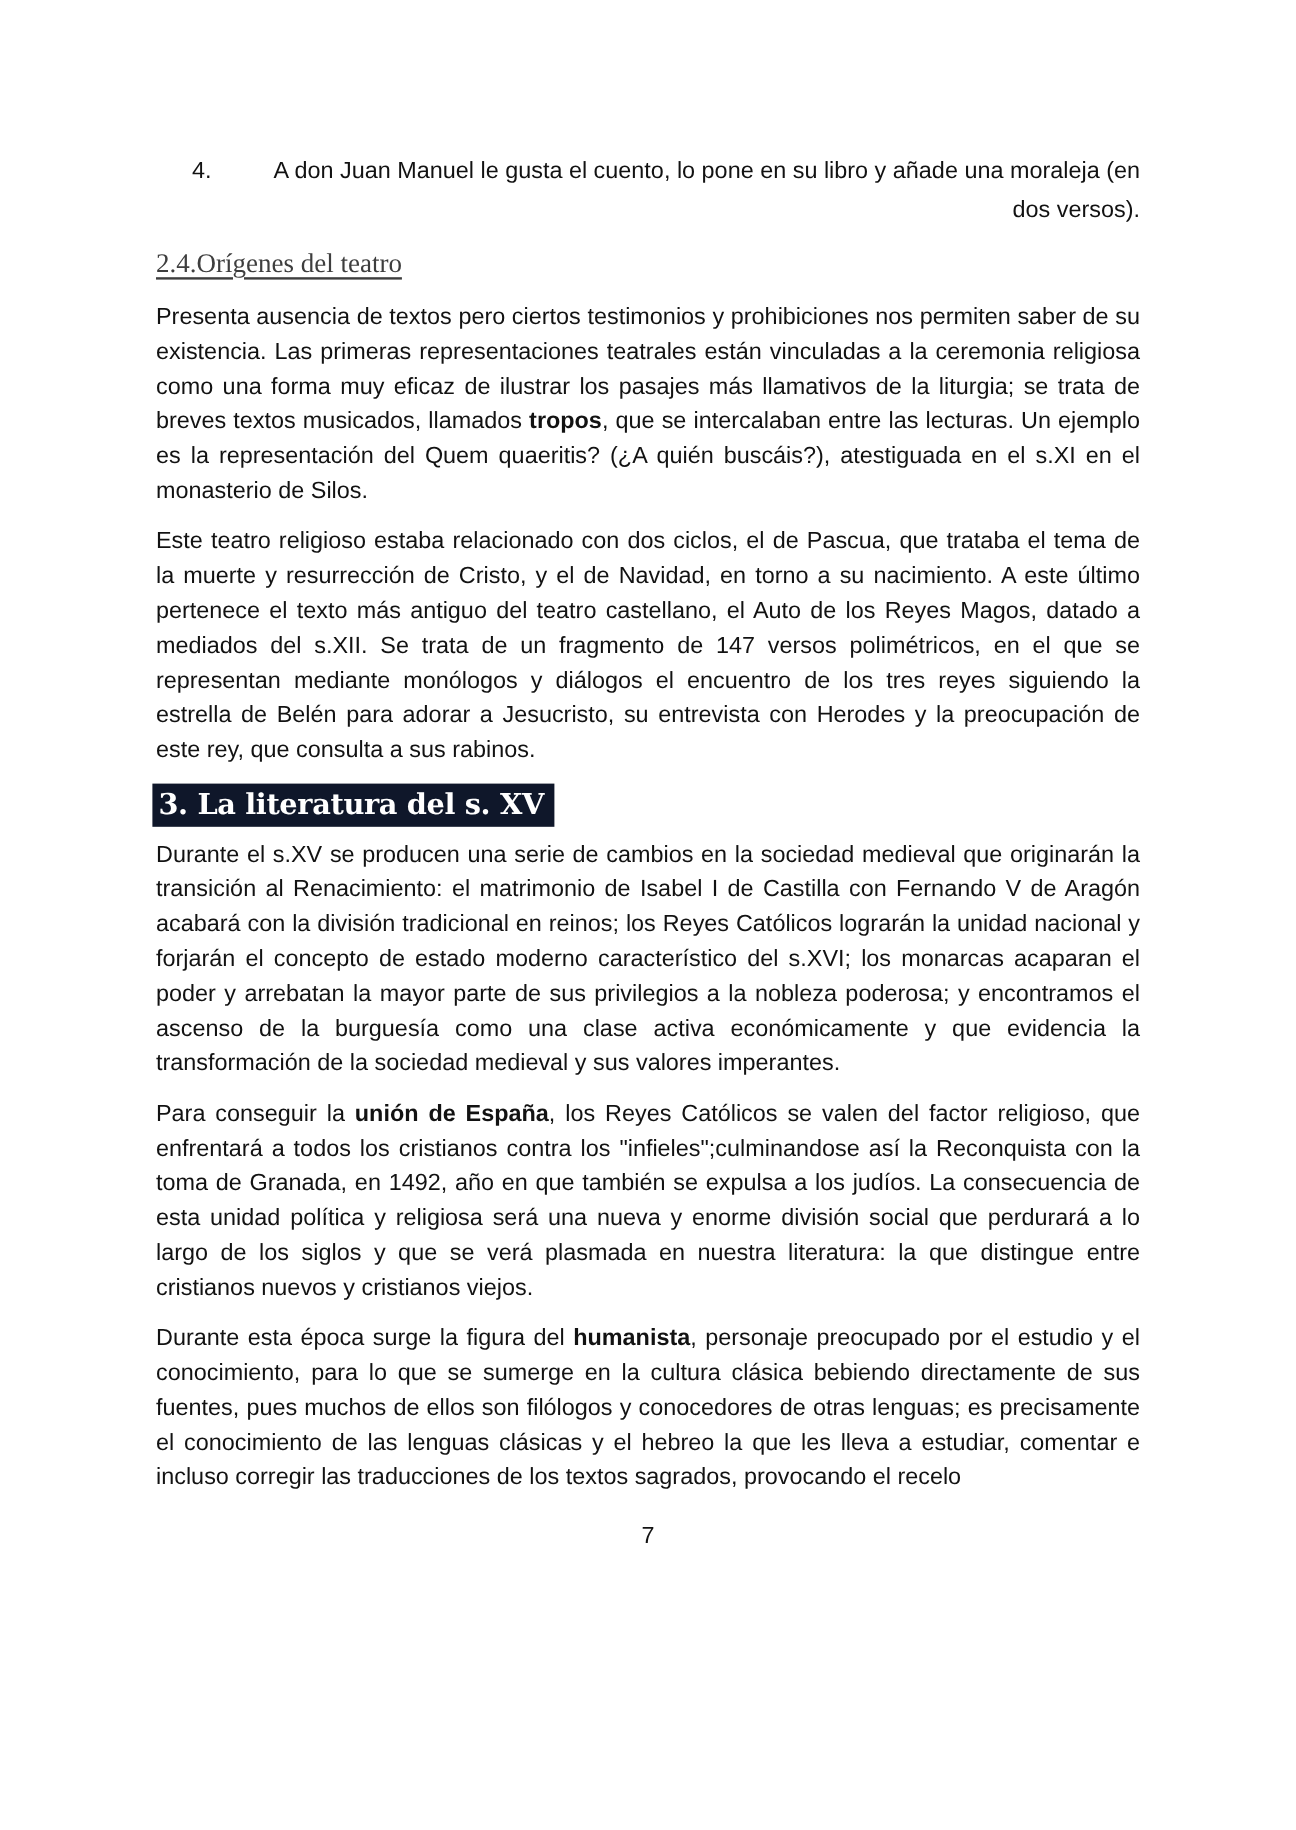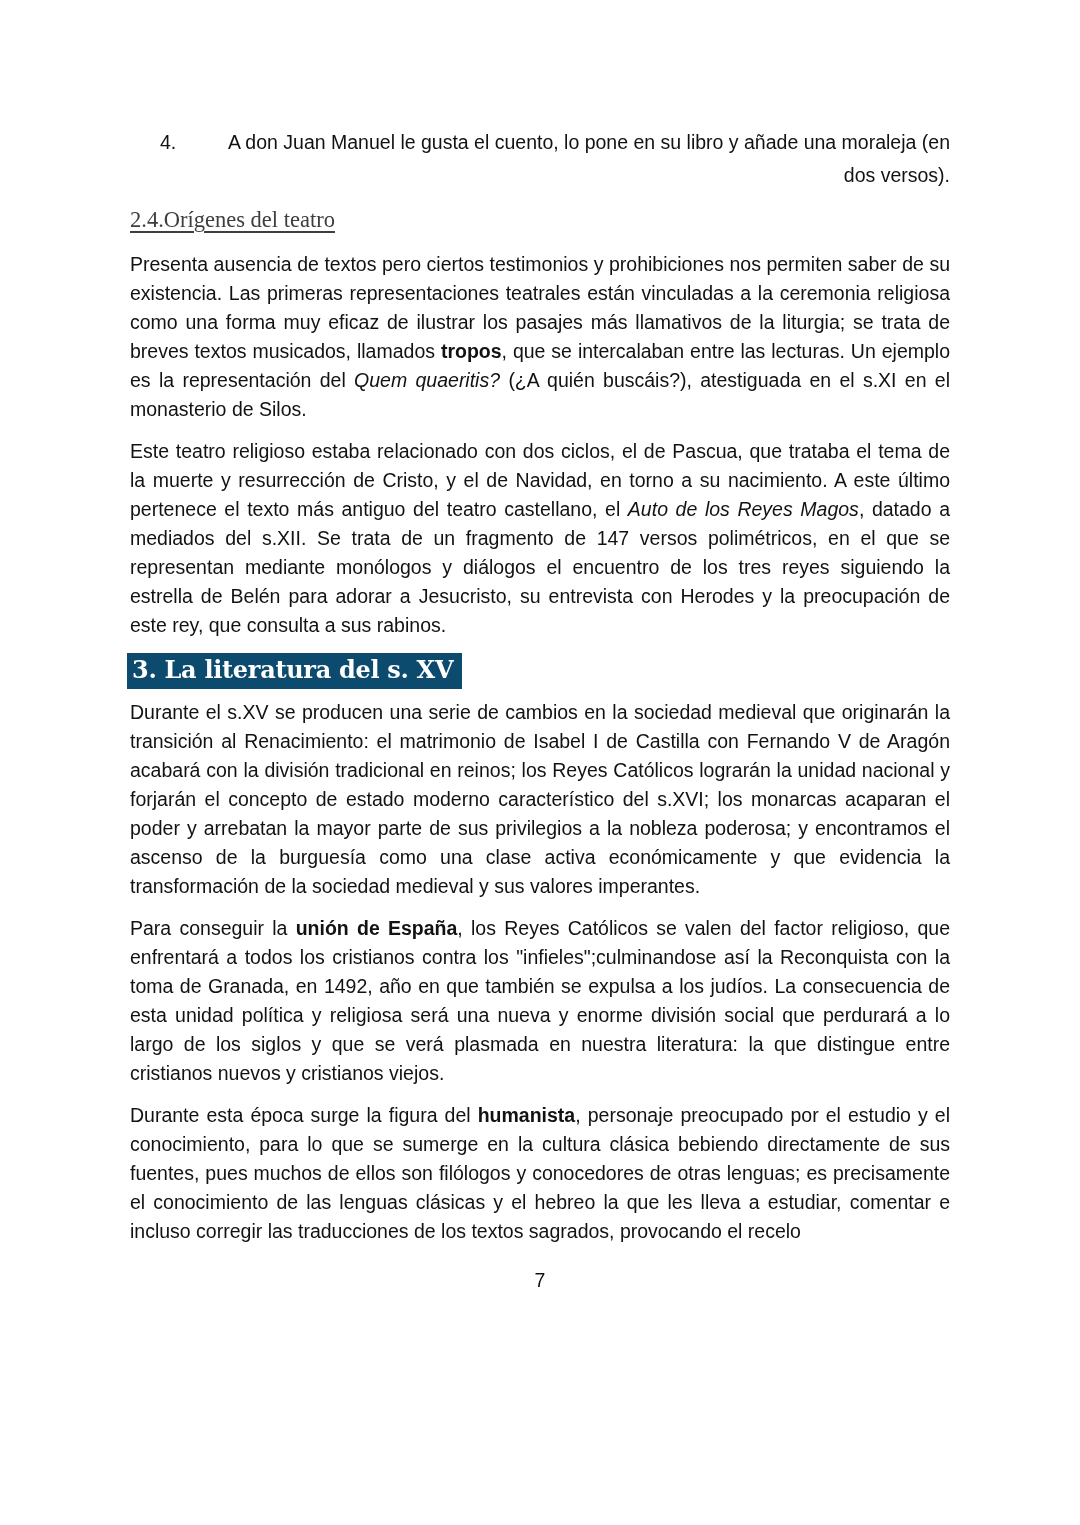--- a/index.html
+++ b/index.html
@@ -53,35 +53,35 @@
   h1.main-heading {
     margin: 0 0 9px -3px;
     font-size: 24px;
     line-height: 30px;
   }
   h1.main-heading .highlight {
     display: inline-block;
     font-family: "DejaVu Serif", serif;
     font-weight: 700;
     color: #ffffff;
-    background: #0c4a6e;
+    background: #0f172a;
     padding: 2px 9px 4px 5px;
     letter-spacing: -0.3px;
   }
   p.body-par {
     font-size: 19.5px;
     line-height: 29px;
     text-align: justify;
     margin: 0 0 13px 0;
   }
   p.no-gap {
     margin-bottom: 0;
   }
   .run-b { font-weight: 700; }
-  .run-i { font-style: italic; }
+  .run-i { }
   footer.page-footer {
     margin-top: 20px;
     text-align: center;
     font-size: 19.5px;
     line-height: 29px;
   }
 </style>
 </head>
 <body>
 

